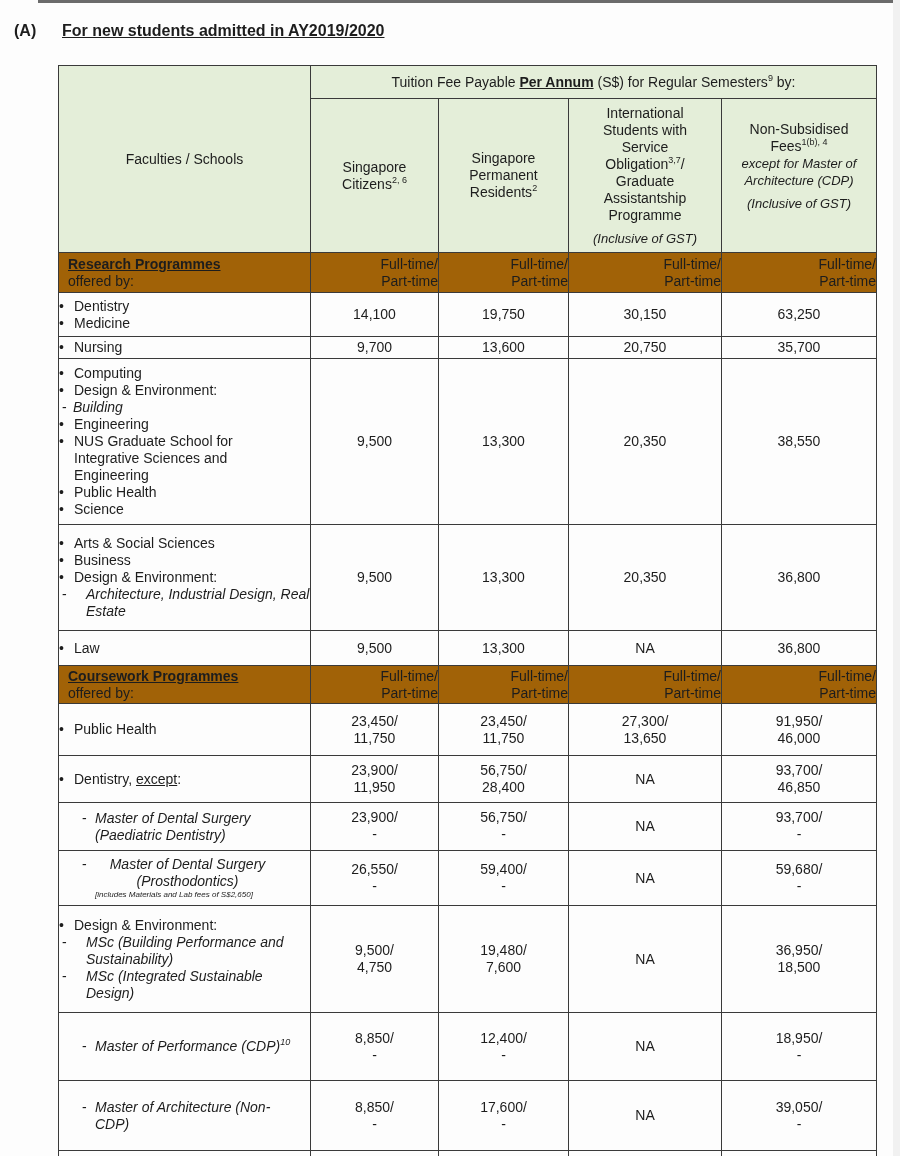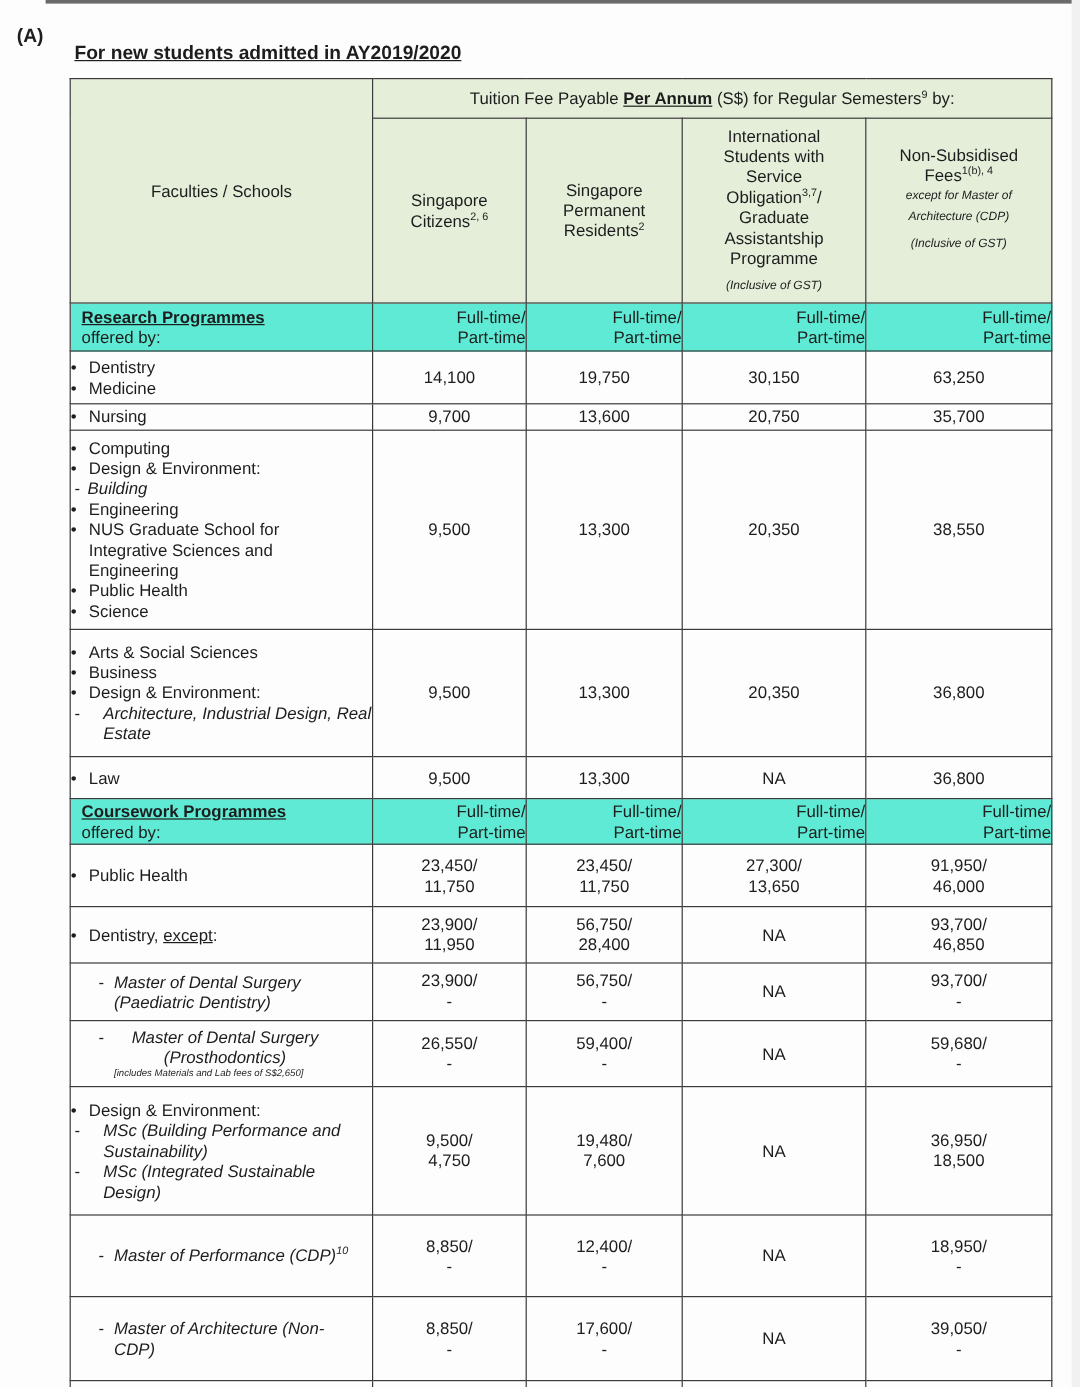--- a/index.html
+++ b/index.html
@@ -5,48 +5,48 @@
   html, body { margin: 0; padding: 0; }
   body {
     width: 900px; height: 1156px; overflow: hidden; position: relative;
     background: #fdfdfd;
     font-family: "Liberation Sans", sans-serif;
     color: #1d1d1d;
   }
   .topline { position: absolute; left: 38px; top: 0; width: 862px; height: 3px; background: #6b6b6b; }
   .right-edge { position: absolute; left: 893px; top: 0; width: 7px; height: 1156px; background: #f1f1f1; }
   .section-label { position: absolute; left: 14px; top: 22px; font-weight: bold; font-size: 16px; }
-  .section-title { position: absolute; left: 62px; top: 36px; font-weight: bold; font-size: 16px; text-decoration: underline; }
+  .section-title { position: absolute; left: 62px; top: 22px; font-weight: bold; font-size: 16px; text-decoration: underline; }
 
   table.fees {
     position: absolute; left: 58px; top: 65px;
     width: 818px; border-collapse: collapse; table-layout: fixed;
     font-size: 14px; line-height: 17px;
   }
   table.fees td, table.fees th {
     border: 1.5px solid #3a3a3a; padding: 0; vertical-align: middle; font-weight: normal;
   }
   .hdr { background: #e4eed9; text-align: center; }
-  .band { background: #5eead4; }
+  .band { background: #a16207; }
   .band td { text-align: right; }
   .band td.bandlabel { text-align: left; padding-left: 9px; }
   .band-title { font-weight: bold; text-decoration: underline; display: block; }
   .num { text-align: center; }
   .fac { padding: 2px 6px 2px 9px; }
   ul.fl { list-style: none; margin: 0; padding: 0; }
   ul.fl li { position: relative; padding-left: 15px; }
   ul.fl li::before { content: "\2022"; position: absolute; left: 0; top: 0; }
   ul.fl li.sub { padding-left: 14px; font-style: italic; }
   ul.fl li.sub::before { content: "-"; font-style: normal; left: 3px; }
   ul.fl li.subonly { padding-left: 36px; font-style: italic; }
   ul.fl li.subonly::before { content: "-"; font-style: normal; left: 23px; }
   .small-note { font-size: 8px; font-style: italic; line-height: 10px; display: block; padding-left: 36px; }
   sup { font-size: 9px; line-height: 0; }
   u { text-decoration: underline; }
-  .hdr-small { font-style: italic; font-size: 10px; line-height: 17px; }
+  .hdr-small { font-style: italic; font-size: 13px; line-height: 17px; }
 </style>
 </head>
 <body>
 
 <div class="topline"></div>
 <div class="right-edge"></div>
 
 <div class="section-label">(A)</div>
 <div class="section-title">For new students admitted in AY2019/2020</div>
 

